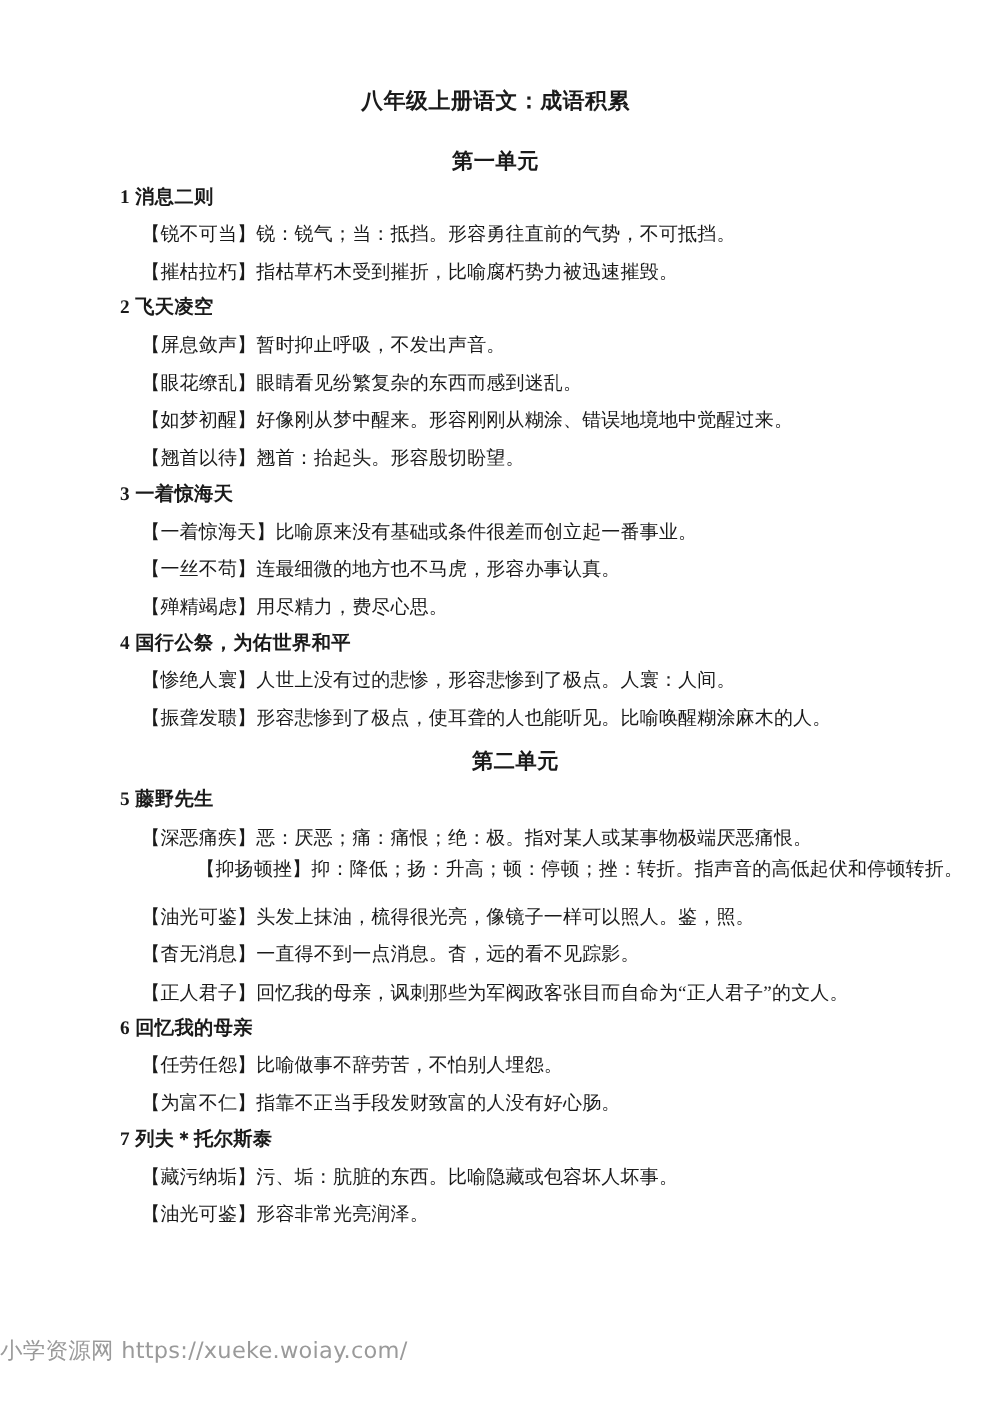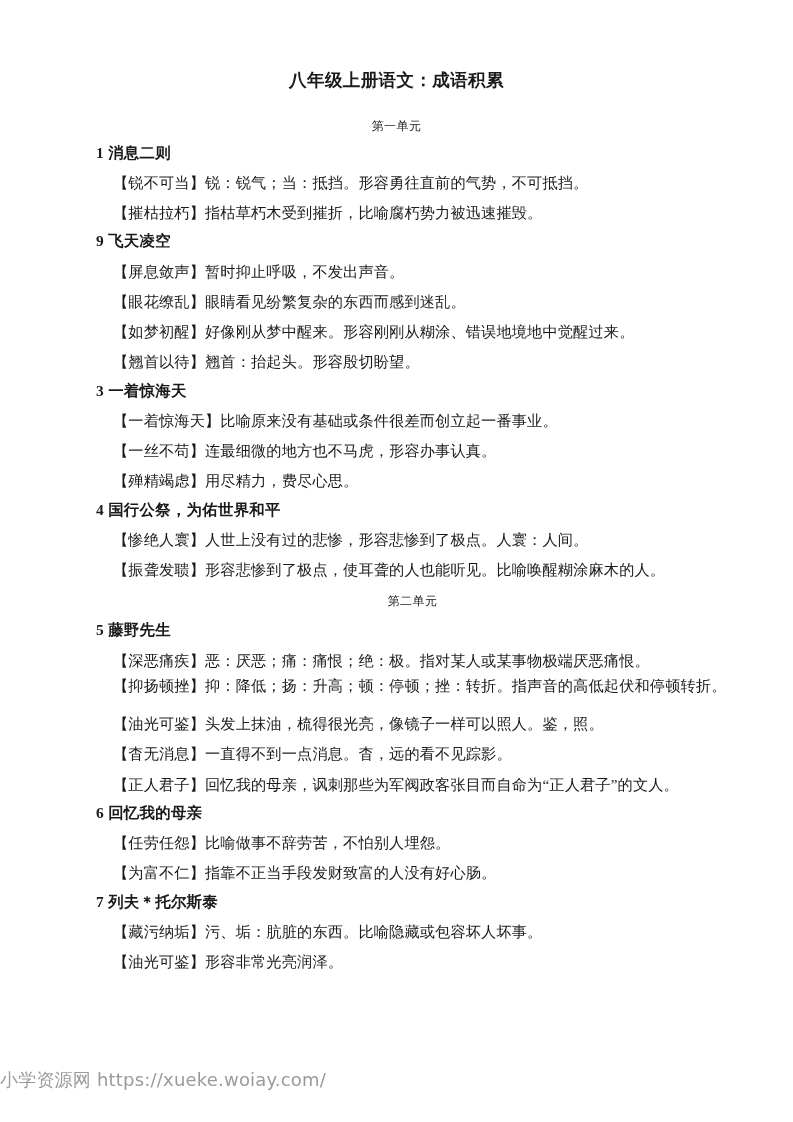--- a/index.html
+++ b/index.html
@@ -26,22 +26,22 @@
     text-align: center;
     font-weight: bold;
     font-size: 17.5px;
     letter-spacing: 0.4px;
     margin: 0;
     padding-top: 72px;
     line-height: 1;
   }
   .unit-title {
     text-align: center;
-    font-weight: normal;
-    font-size: 12px;
+    font-weight: bold;
+    font-size: 17px;
     letter-spacing: 0.4px;
     line-height: 1;
     margin: 0;
   }
   .unit-title.first { padding-top: 30px; }
   .unit-title.second { padding-top: 18px; padding-bottom: 2px; padding-left: 32px; }
 
   .section { margin: 0; }
 
   .lesson-heading {
@@ -58,20 +58,21 @@
     padding: 15px 0 0 113px;
     letter-spacing: 0.15px;
     white-space: nowrap;
   }
   .entry.wrapping {
     white-space: normal;
     padding-left: 113px;
     text-indent: 0;
     line-height: 2.05;
     padding-top: 2px;
+    margin-left: 44px;
   }
   .entry.wrapping .wrap-inner {
     display: block;
     margin-left: -35px;
   }
   .entry.wrapping .lead {
     margin-left: 35px;
   }
 
   .watermark {
@@ -94,21 +95,21 @@
 
   <div class="unit-title first">第一单元</div>
 
   <div class="section">
     <div class="lesson-heading">1 消息二则</div>
     <div class="entry">【锐不可当】锐：锐气；当：抵挡。形容勇往直前的气势，不可抵挡。</div>
     <div class="entry">【摧枯拉朽】指枯草朽木受到摧折，比喻腐朽势力被迅速摧毁。</div>
   </div>
 
   <div class="section">
-    <div class="lesson-heading">9 飞天凌空</div>
+    <div class="lesson-heading">2 飞天凌空</div>
     <div class="entry">【屏息敛声】暂时抑止呼吸，不发出声音。</div>
     <div class="entry">【眼花缭乱】眼睛看见纷繁复杂的东西而感到迷乱。</div>
     <div class="entry">【如梦初醒】好像刚从梦中醒来。形容刚刚从糊涂、错误地境地中觉醒过来。</div>
     <div class="entry">【翘首以待】翘首：抬起头。形容殷切盼望。</div>
   </div>
 
   <div class="section">
     <div class="lesson-heading">3 一着惊海天</div>
     <div class="entry">【一着惊海天】比喻原来没有基础或条件很差而创立起一番事业。</div>
     <div class="entry">【一丝不苟】连最细微的地方也不马虎，形容办事认真。</div>

